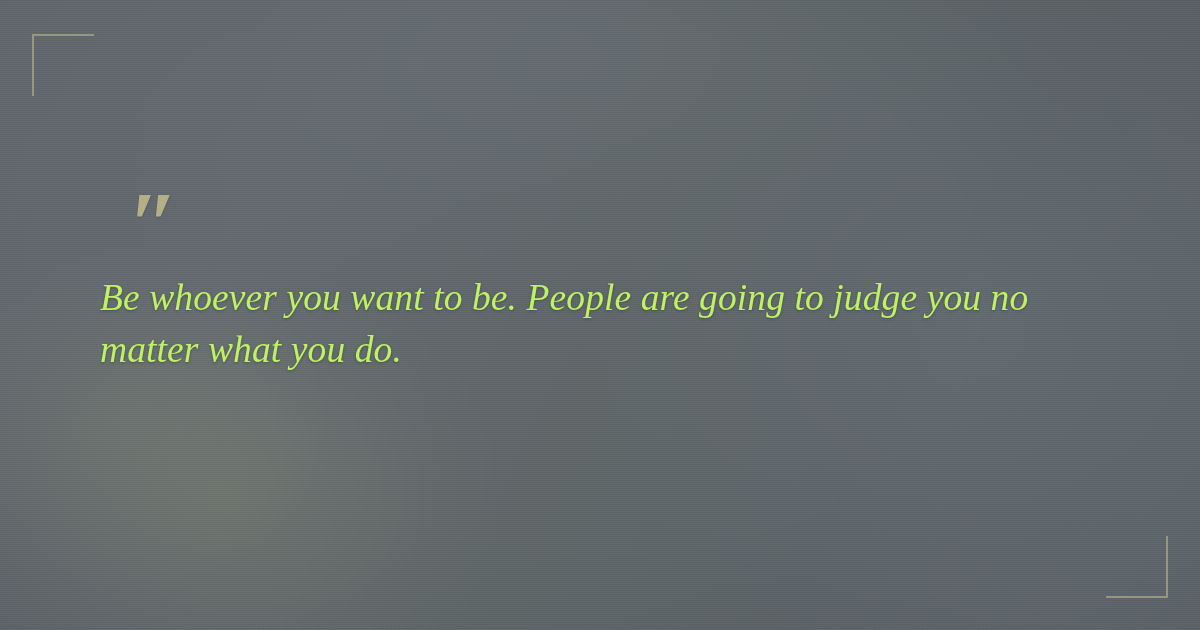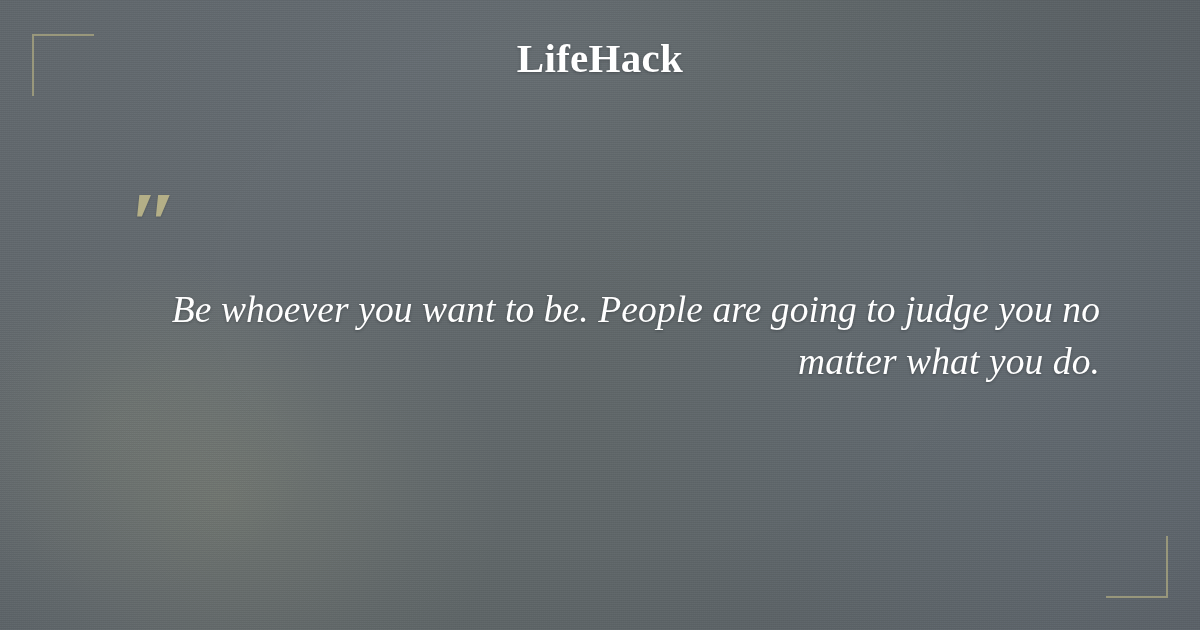--- a/index.html
+++ b/index.html
@@ -143,24 +143,24 @@
     font-style: italic;
     line-height: 1;
     letter-spacing: -2px;
     user-select: none;
     text-shadow: 0 1px 2px rgba(20,24,28,0.22);
   }
 
   #quote-text {
     position: absolute;
     left: 0;
-    top: 94px;
+    top: 82px;
     width: 1000px;
-    text-align: right;
-    color: #ffffff;
+    text-align: left;
+    color: #bef264;
     font-family: "Liberation Serif", "DejaVu Serif", serif;
     font-style: italic;
     font-size: 37.5px;
     line-height: 52px;
     letter-spacing: 0.1px;
     text-shadow: 0 1px 3px rgba(18,22,26,0.32);
   }
 </style>
 </head>
 <body>
@@ -171,20 +171,19 @@
   <div class="bg-layer bg-glow-warm"></div>
   <div class="bg-layer bg-glow-warm2"></div>
   <div class="bg-layer bg-glow-cool"></div>
   <div class="bg-layer bg-glow-top"></div>
   <div class="bg-layer bg-vignette"></div>
   <div class="bg-layer bg-grain"></div>
 
   <div class="corner corner-tl"></div>
   <div class="corner corner-br"></div>
 
-  <div id="brand-logo">LifeHack</div>
 
   <div id="quote-block">
     <div id="quote-mark">″</div>
     <div id="quote-text">Be whoever you want to be. People are going to judge you no matter what you do.</div>
   </div>
 
 </div>
 
 </body></html>

